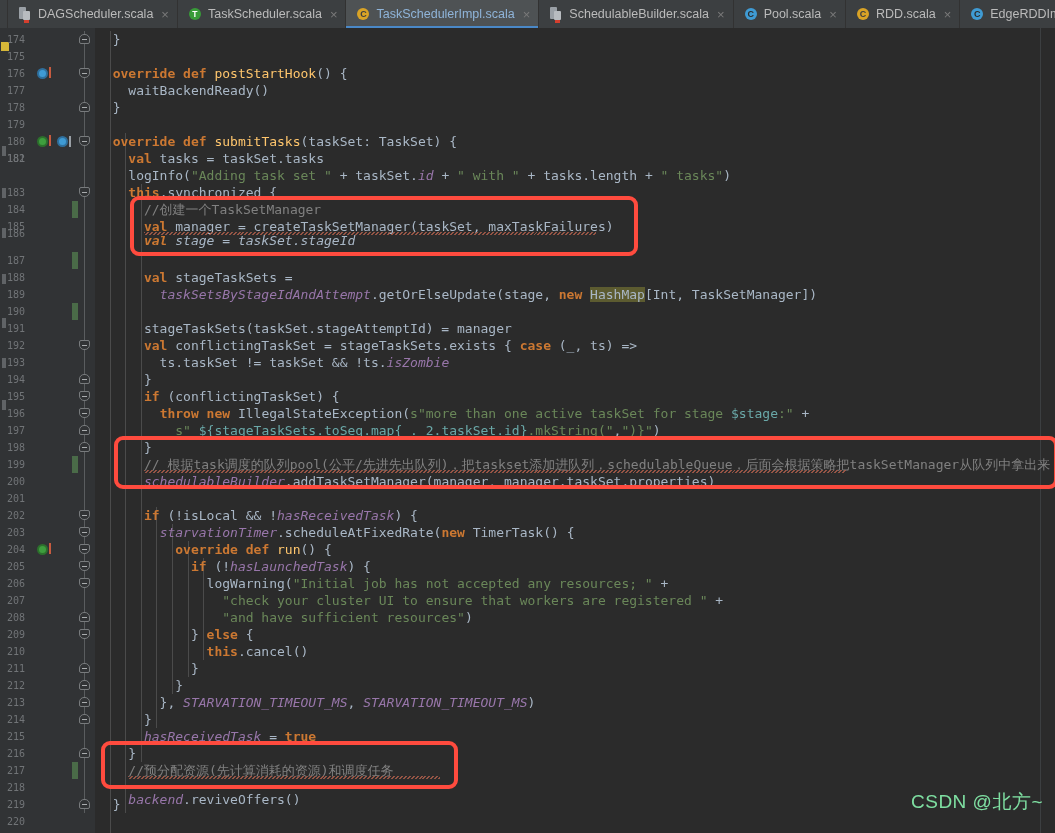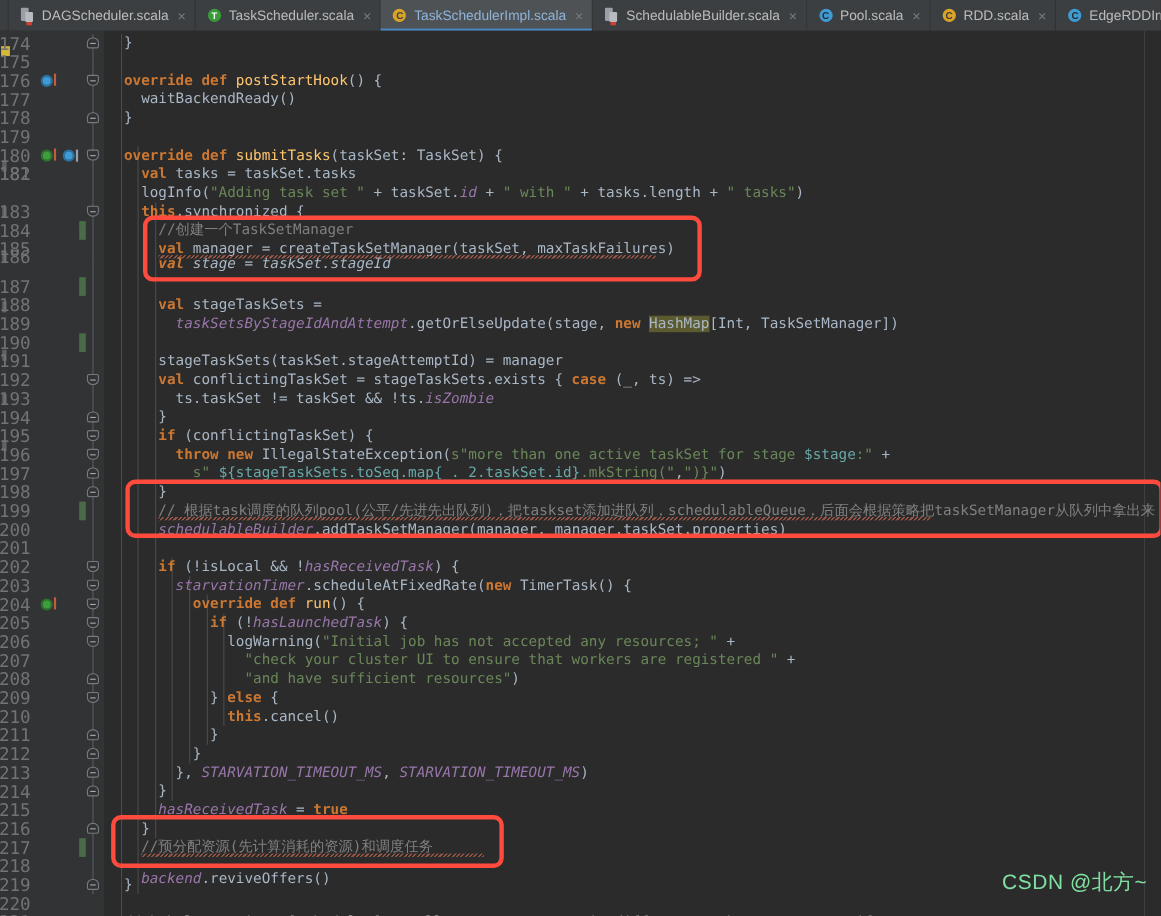--- a/index.html
+++ b/index.html
@@ -106,21 +106,21 @@
   .strip-mark { position:absolute; left:2px; width:4px; height:10px; background:#606366; }
   .strip-book { position:absolute; left:1px; width:8px; height:9px; background:#d6b738; }
 
   
   #gutter {
     position:absolute; left:13px; top:0; width:82px; height:805px;
     background:#313335;
   }
   .lnum {
     position:absolute; right:62px; width:34px;
-    text-align:left; font-size:16px; color:#717477;
+    text-align:center; font-size:10px; color:#717477;
     font-family:"DejaVu Sans Mono","Liberation Mono",monospace;
     line-height:17px; height:17px;
   }
   .fold {
     position:absolute; left:66px; width:11px; height:17px;
   }
   .fold .vline {
     position:absolute; left:5px; top:0; width:1px; height:17px; background:#5a5d5f;
   }
   .fold .box {

